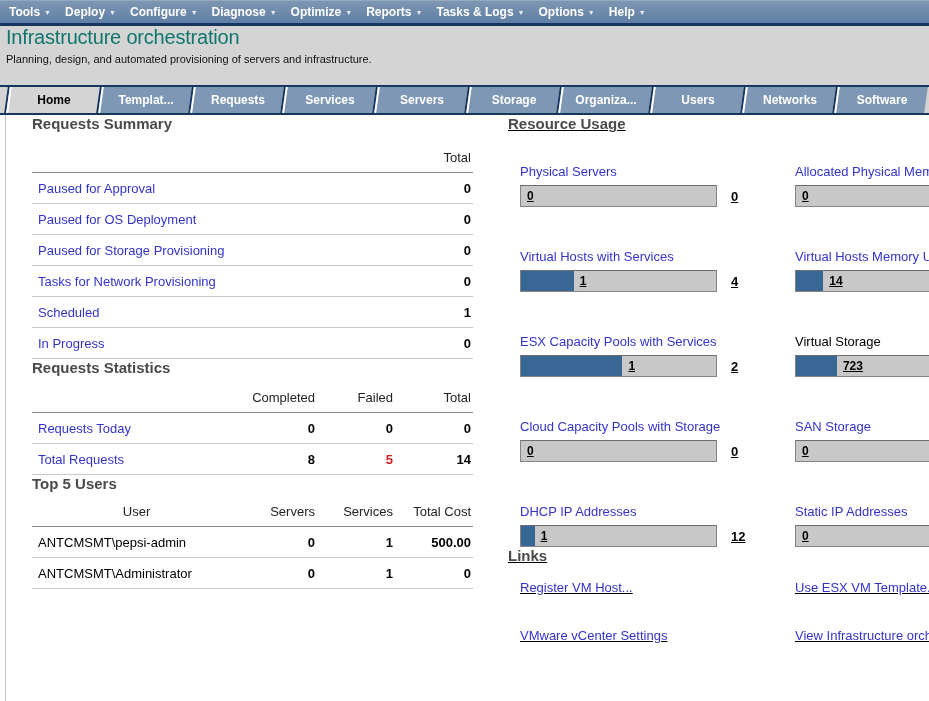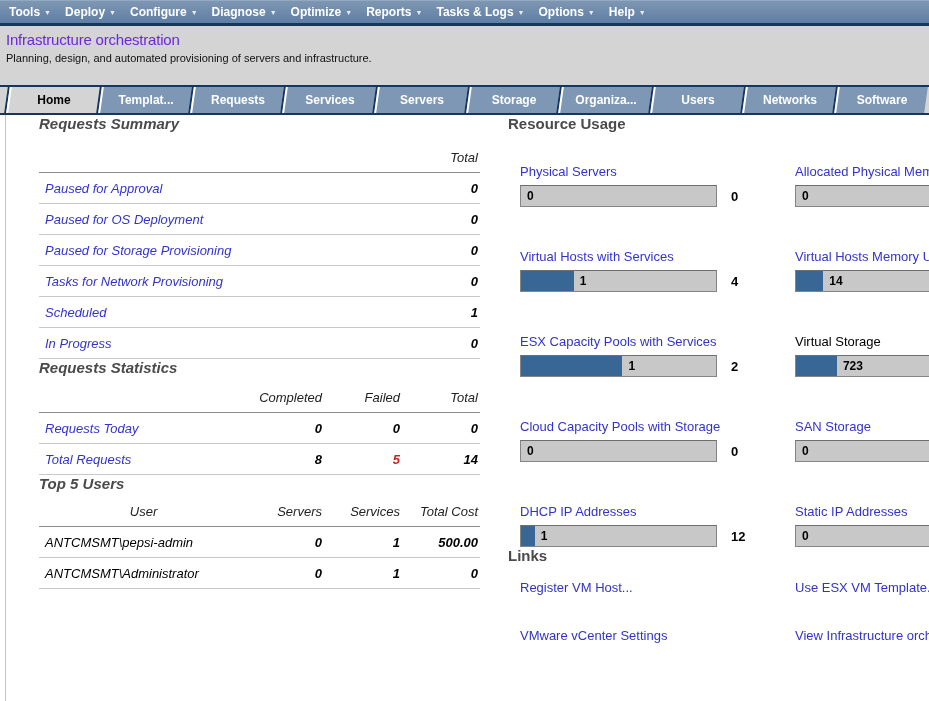--- a/index.html
+++ b/index.html
@@ -15,42 +15,42 @@
     border-top:1px solid #93a9c2;border-bottom:3px solid #16365f;
     display:flex;align-items:center;padding-left:9px;
   }
   .menu-item{
     color:#ffffff;font-size:12px;font-weight:bold;line-height:22px;
     margin-right:14px;cursor:default;white-space:nowrap;
   }
   .menu-item .caret{font-size:7px;margin-left:4px;color:#e8eef5;vertical-align:1px;}
   
   .header{background:#d4d4d4;height:59px;padding-left:6px;box-sizing:border-box;}
-  .page-title{font-size:15px;color:#6d28d9;padding-top:5px;letter-spacing:-0.2px;}
+  .page-title{font-size:20px;color:#0f766e;letter-spacing:-0.2px;}
   .page-subtitle{font-size:11px;color:#111;margin-top:4px;}
   
   .tabbar{
     background:#d4d4d4;height:26px;border-top:2px solid #16365f;
     border-bottom:2px solid #16365f;display:flex;padding-left:6px;
   }
   .tab{
     width:88px;height:26px;line-height:26px;text-align:center;
     background:#7d97b4;color:#ffffff;font-size:12px;font-weight:bold;
     transform:skewX(-8deg);border-left:2px solid #ffffff;
     box-shadow:-2px 0 0 #16365f;margin-left:2px;cursor:pointer;
     text-decoration:none;display:block;overflow:hidden;white-space:nowrap;
   }
   .tab span{display:block;transform:skewX(8deg);}
   .tab.active{background:#d4d4d4;color:#000000;}
   
   .content{position:relative;height:589px;background:#ffffff;}
   .content-left-border{position:absolute;left:5px;top:0;bottom:0;width:1px;background:#c4c4c4;}
   h2.section{font-size:15px;font-weight:bold;color:#4a4a4a;margin:0;}
-  .left-col{position:absolute;left:39px;top:0;width:441px;font-style:italic;}
-  .right-col{position:absolute;left:508px;top:0;width:421px;}
+  .left-col{position:absolute;left:32px;top:0;width:441px;}
+  .right-col{position:absolute;left:508px;top:0;width:421px;text-decoration:underline;}
   .mt-head1{margin-top:22px;}
   .mt-head2{margin-top:40px;}
   .mt-head3{margin-top:58px;}
   
   table.data{width:441px;border-collapse:collapse;font-size:13px;margin-top:18px;}
   table.data th{
     font-weight:normal;color:#222;text-align:right;font-size:13px;
     padding:0 2px 7px 0;border-bottom:1px solid #8c8c8c;
   }
   table.data th.label-col{text-align:center;padding-left:6px;}

